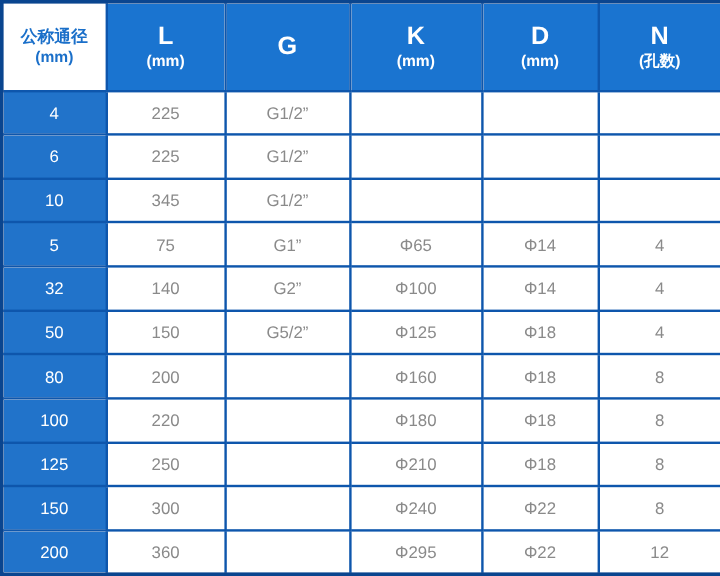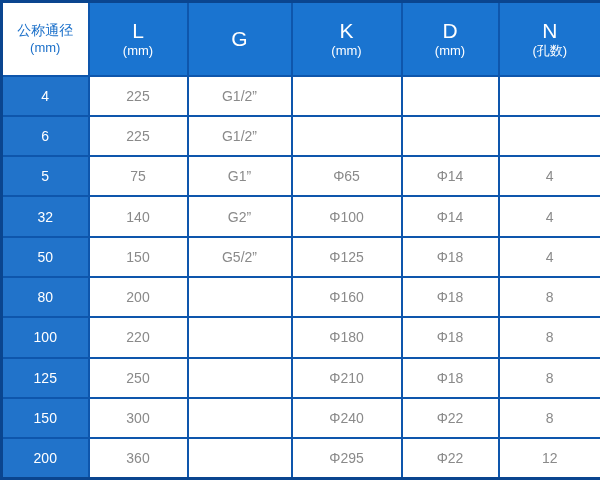--- a/index.html
+++ b/index.html
@@ -29,21 +29,21 @@
     text-align:center;
     vertical-align:middle;
     padding:0;
     overflow:hidden;
   }
   .spec thead tr{height:74px;}
   .spec tbody tr{height:27px;}
   .spec th{
     background:var(--header-bg);
     color:var(--header-text);
-    font-weight:normal;
+    font-weight:bold;
   }
   .spec th .letter{
     font-size:21px;
     line-height:24px;
   }
   .spec th .unit{
     font-size:13px;
     line-height:16px;
   }
   .spec th.corner{
@@ -126,20 +126,28 @@
       </tr>
       <tr>
         <td class="rowlabel">6</td>
         <td>225</td>
         <td>G1/2”</td>
         <td></td>
         <td></td>
         <td></td>
       </tr>
       <tr>
+        <td class="rowlabel">10</td>
+        <td>345</td>
+        <td>G1/2”</td>
+        <td></td>
+        <td></td>
+        <td></td>
+      </tr>
+      <tr>
         <td class="rowlabel">5</td>
         <td>75</td>
         <td>G1”</td>
         <td>Φ65</td>
         <td>Φ14</td>
         <td>4</td>
       </tr>
       <tr>
         <td class="rowlabel">32</td>
         <td>140</td>

